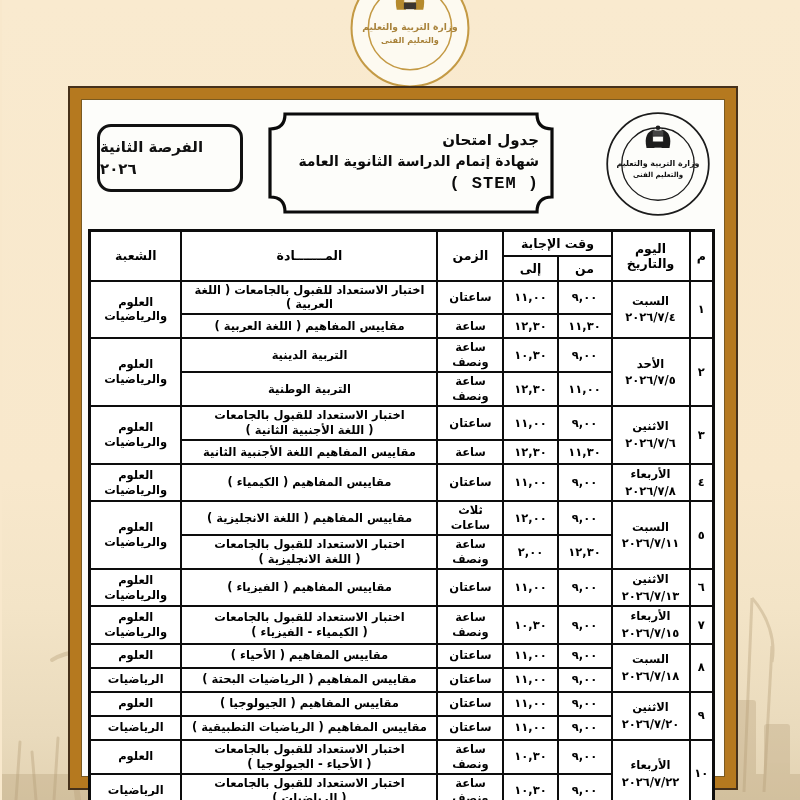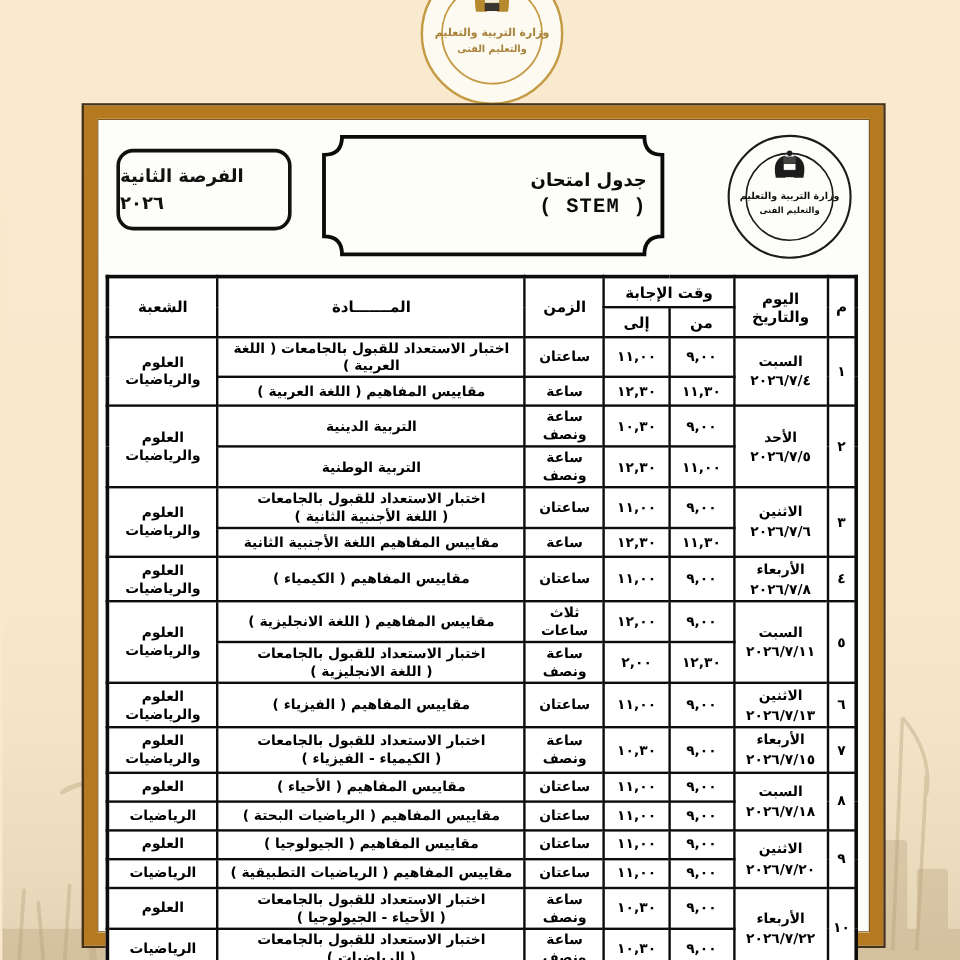--- a/index.html
+++ b/index.html
@@ -139,20 +139,21 @@
         <span>الفرصة الثانية</span>
         <span>٢٠٢٦</span>
       </div>
 
       <div class="plaque">
         <svg width="288" height="108" viewBox="0 0 288 104">
           <path d="M 18 3 H 270 Q 270 18 285 18 V 86 Q 270 86 270 101 H 18 Q 18 86 3 86 V 18 Q 18 18 18 3 Z" fill="#fdfdfa" stroke="#0b0b0b" stroke-width="3.2"></path>
         </svg>
         <div class="plaque-text">
           <div class="plaque-line1">جدول امتحان</div>
+          <div class="plaque-line2">شهادة إتمام الدراسة الثانوية العامة</div>
           <div class="plaque-line4">( STEM )</div>
         </div>
       </div>
 
       <div class="doc-seal">
         <svg class="seal" width="106" height="106" viewBox="0 0 120 120">
           <circle cx="60" cy="60" r="57.5" fill="#fdfdfa" stroke="#1c1c1c" stroke-width="2"></circle>
           <circle cx="60" cy="60" r="41" fill="none" stroke="#1c1c1c" stroke-width="1.5"></circle>
           <defs>
               <path id="ringDoc" d="M 60 12 a 48 48 0 1 1 -0.05 0"></path>

